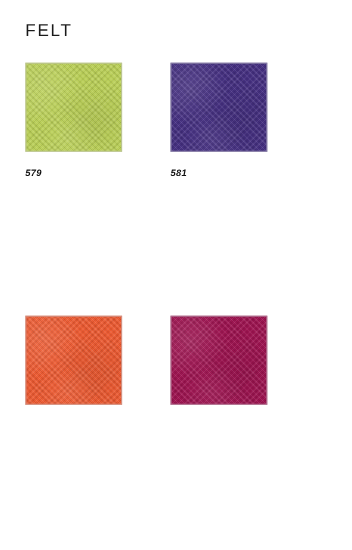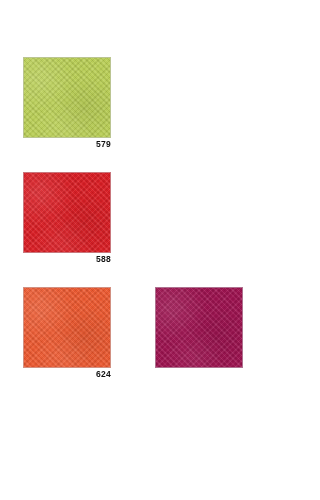--- a/index.html
+++ b/index.html
@@ -99,48 +99,48 @@
     position: absolute;
     inset: 0;
     background-image:
       radial-gradient(circle at 18% 26%, rgba(255,255,255,0.10), rgba(255,255,255,0) 38%),
       radial-gradient(circle at 72% 64%, rgba(0,0,0,0.055), rgba(0,0,0,0) 42%),
       radial-gradient(circle at 44% 88%, rgba(255,255,255,0.06), rgba(255,255,255,0) 34%);
     pointer-events: none;
   }
 
   .swatch-label {
-    margin-top: 1px;
-    text-align: right;
+    margin-top: 14px;
     font-size: 8.5px;
     font-weight: 700;
     letter-spacing: 0.3px;
     color: #111111;
     line-height: 11px;
     font-family: "Liberation Sans", "DejaVu Sans", sans-serif;
+    font-style: italic;
   }
 </style>
 </head>
 <body>
 
 <div id="page" style="background-color: rgb(255, 255, 255);">
 
+  <div id="page-title">FELT</div>
 
   <div id="swatch-grid">
       <div class="swatch-cell col-0 row-0">
         <div class="swatch-chip" style="background-color: rgb(185, 206, 88);"></div>
         <div class="swatch-label">579</div>
       </div>
-      <div class="swatch-cell col-0 row-1">
-        <div class="swatch-chip" style="background-color: rgb(216, 31, 38);"></div>
-        <div class="swatch-label">588</div>
+      <div class="swatch-cell col-1 row-0">
+        <div class="swatch-chip" style="background-color: rgb(69, 48, 128);"></div>
+        <div class="swatch-label">581</div>
       </div>
       <div class="swatch-cell col-0 row-2">
         <div class="swatch-chip" style="background-color: rgb(234, 90, 50);"></div>
-        <div class="swatch-label">624</div>
       </div>
       <div class="swatch-cell col-1 row-2">
         <div class="swatch-chip" style="background-color: rgb(156, 20, 80);"></div>
       </div>
       <div class="swatch-cell col-1 row-3 is-empty"></div>
     </div>
 
 </div>
 
 </body></html>

